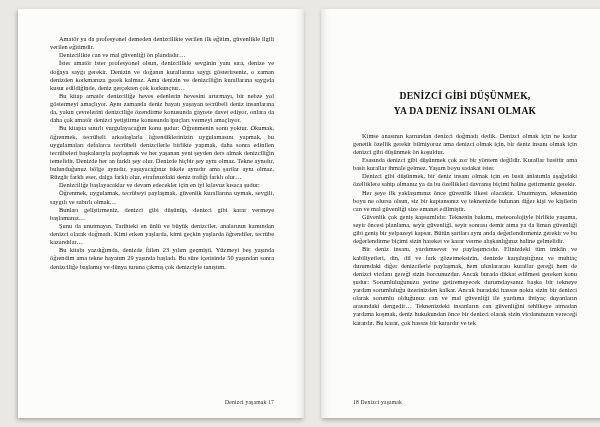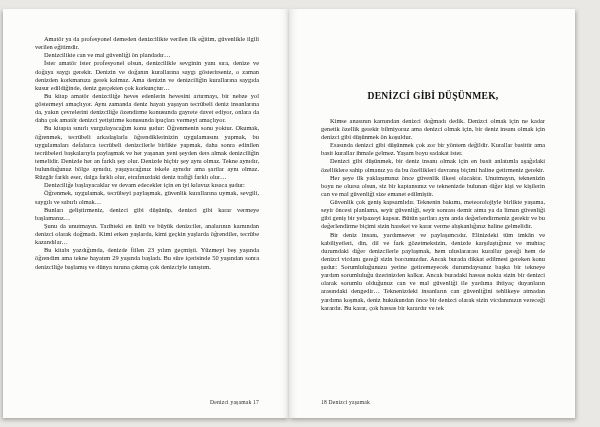--- a/index.html
+++ b/index.html
@@ -4,22 +4,22 @@
 <style>
   * { box-sizing: border-box; margin: 0; padding: 0; }
   html, body { width: 600px; height: 427px; }
   body {
     background: #e9e8e5;
     font-family: "Liberation Serif", serif;
     overflow: hidden;
   }
   .spread {
     display: flex;
-    gap: 0;
-    padding: 9px 3px;
+    gap: 17px;
+    padding: 9px 18px;
     width: 600px;
     height: 427px;
   }
   .page {
     width: 286px;
     height: 409px;
     background: #fcfcfa;
     position: relative;
     flex: 0 0 auto;
   }
@@ -81,20 +81,21 @@
       <p>Şunu da unutmayın. Tarihteki en ünlü ve büyük denizciler, analarının karnından denizci olarak doğmadı. Kimi erken yaşlarda, kimi geçkin yaşlarda öğrendiler, tecrübe kazandılar…</p>
       <p>Bu kitabı yazdığımda, denizde fiilen 23 yılım geçmişti. Yüzmeyi beş yaşında öğrendim ama tekne hayatım 29 yaşında başladı. Bu süre içerisinde 50 yaşından sonra denizciliğe başlamış ve dünya turuna çıkmış çok denizciyle tanıştım.</p>
     </div>
     <div class="footer align-right">Denizci yaşamak  17</div>
   </div>
 
   <div class="page right">
     <div class="page-body">
       <div class="chapter-heading">
         <div>DENİZCİ GİBİ DÜŞÜNMEK,</div>
+        <div>YA DA DENİZ İNSANI OLMAK</div>
       </div>
       <p>Kimse anasının karnından denizci doğmadı dedik. Denizci olmak için ne kadar genetik özellik gerekir bilmiyoruz ama denizci olmak için, bir deniz insanı olmak için denizci gibi düşünmek ön koşuldur.</p>
       <p>Esasında denizci gibi düşünmek çok zor bir yöntem değildir. Kurallar basittir ama basit kurallar ihmale gelmez. Yaşam boyu sadakat ister.</p>
       <p>Denizci gibi düşünmek, bir deniz insanı olmak için en basit anlatımla aşağıdaki özelliklere sahip olmanız ya da bu özellikleri davranış biçimi haline getirmeniz gerekir.</p>
       <p>Her şeye ilk yaklaşımınız önce güvenlik ilkesi olacaktır. Unutmayın, teknenizin boyu ne olursa olsun, siz bir kaptansınız ve teknenizde bulunan diğer kişi ve kişilerin can ve mal güvenliği size emanet edilmiştir.</p>
       <p>Güvenlik çok geniş kapsamlıdır. Teknenin bakımı, meteorolojiyle birlikte yaşama, seyir öncesi planlama, seyir güvenliği, seyir sonrası demir atma ya da liman güvenliği gibi geniş bir yelpazeyi kapsar. Bütün şartları aynı anda değerlendirmeniz gerekir ve bu değerlendirme biçimi sizin hareket ve karar verme alışkanlığınız haline gelmelidir.</p>
       <p>Bir deniz insanı, yardımsever ve paylaşımcıdır. Elinizdeki tüm imkân ve kabiliyetleri, din, dil ve fark gözetmeksizin, denizde karşılaştığınız ve muhtaç durumdaki diğer denizcilerle paylaşmak, hem uluslararası kurallar gereği hem de denizci vicdanı gereği sizin borcunuzdur. Ancak burada dikkat edilmesi gereken konu şudur: Sorumluluğunuzu yerine getiremeyecek durumdaysanız başka bir tekneye yardım sorumluluğu üzerinizden kalkar. Ancak buradaki hassas nokta sizin bir denizci olarak sorumlu olduğunuz can ve mal güvenliği ile yardıma ihtiyaç duyanların arasındaki dengedir… Teknenizdeki insanların can güvenliğini tehlikeye atmadan yardıma koşmak, deniz hukukundan önce bir denizci olarak sizin vicdanınızın vereceği karardır. Bu karar, çok hassas bir karardır ve tek</p>
     </div>
     <div class="footer align-left">18  Denizci yaşamak</div>
   </div>

